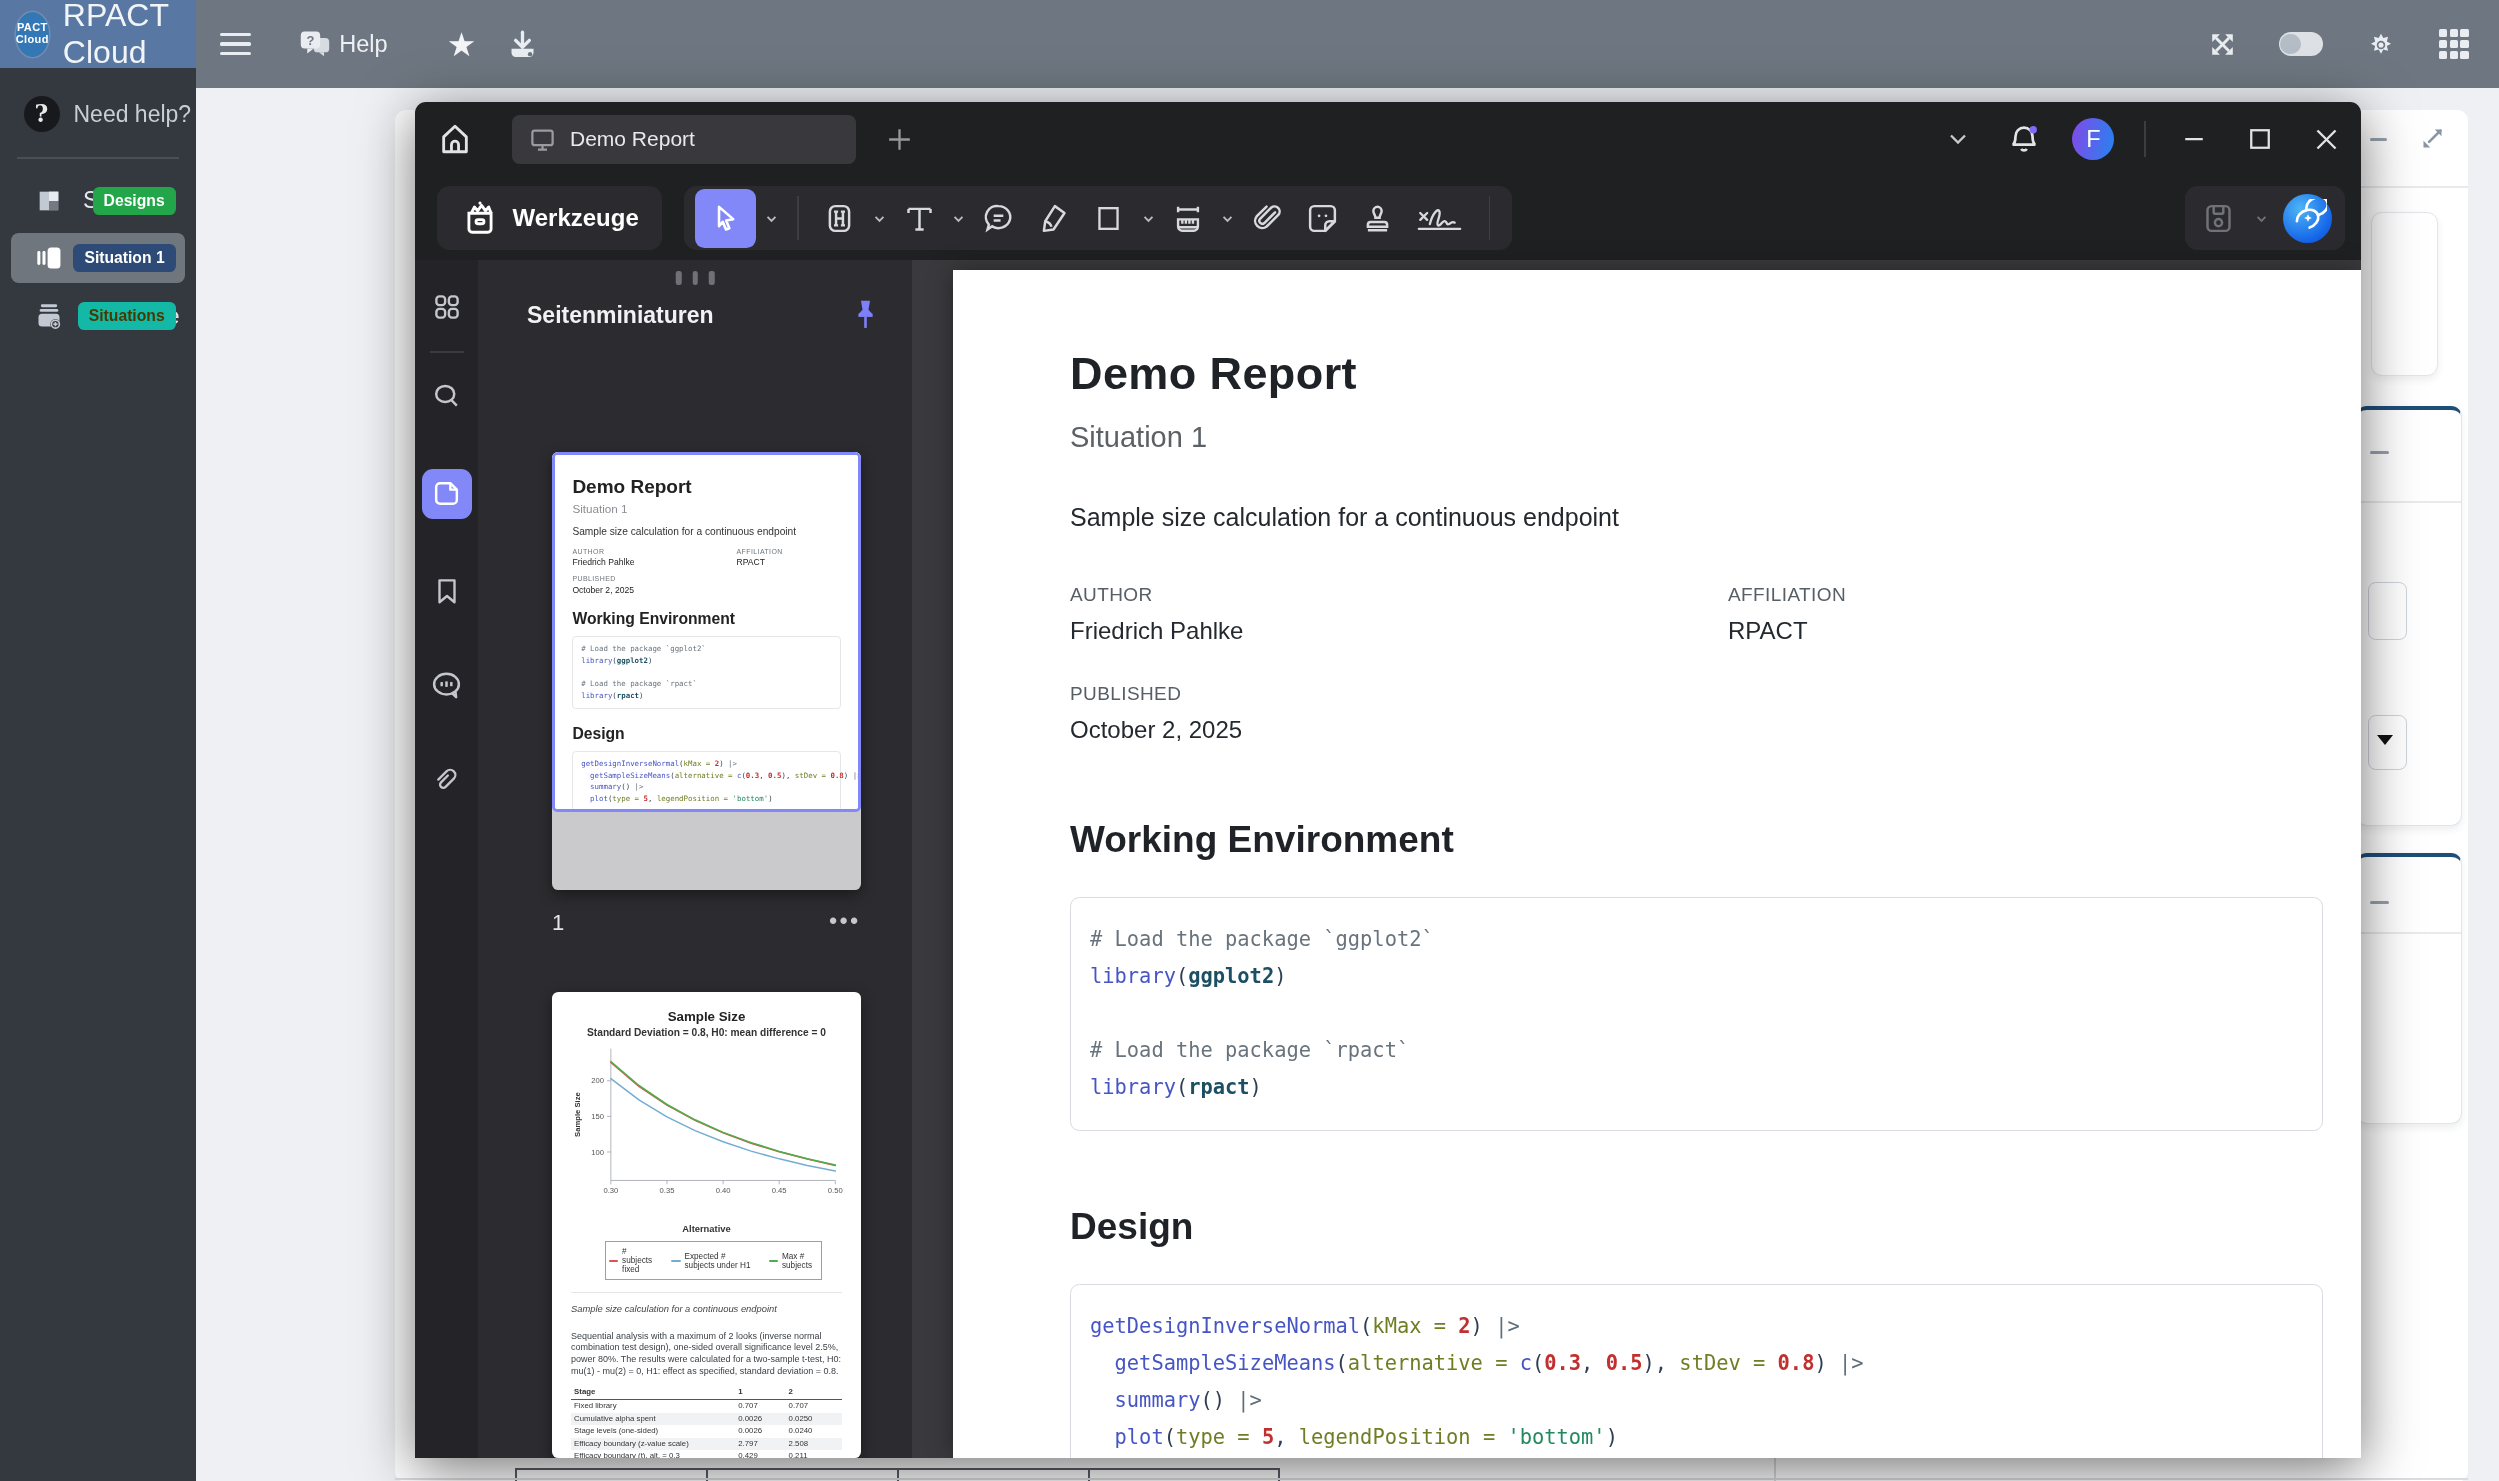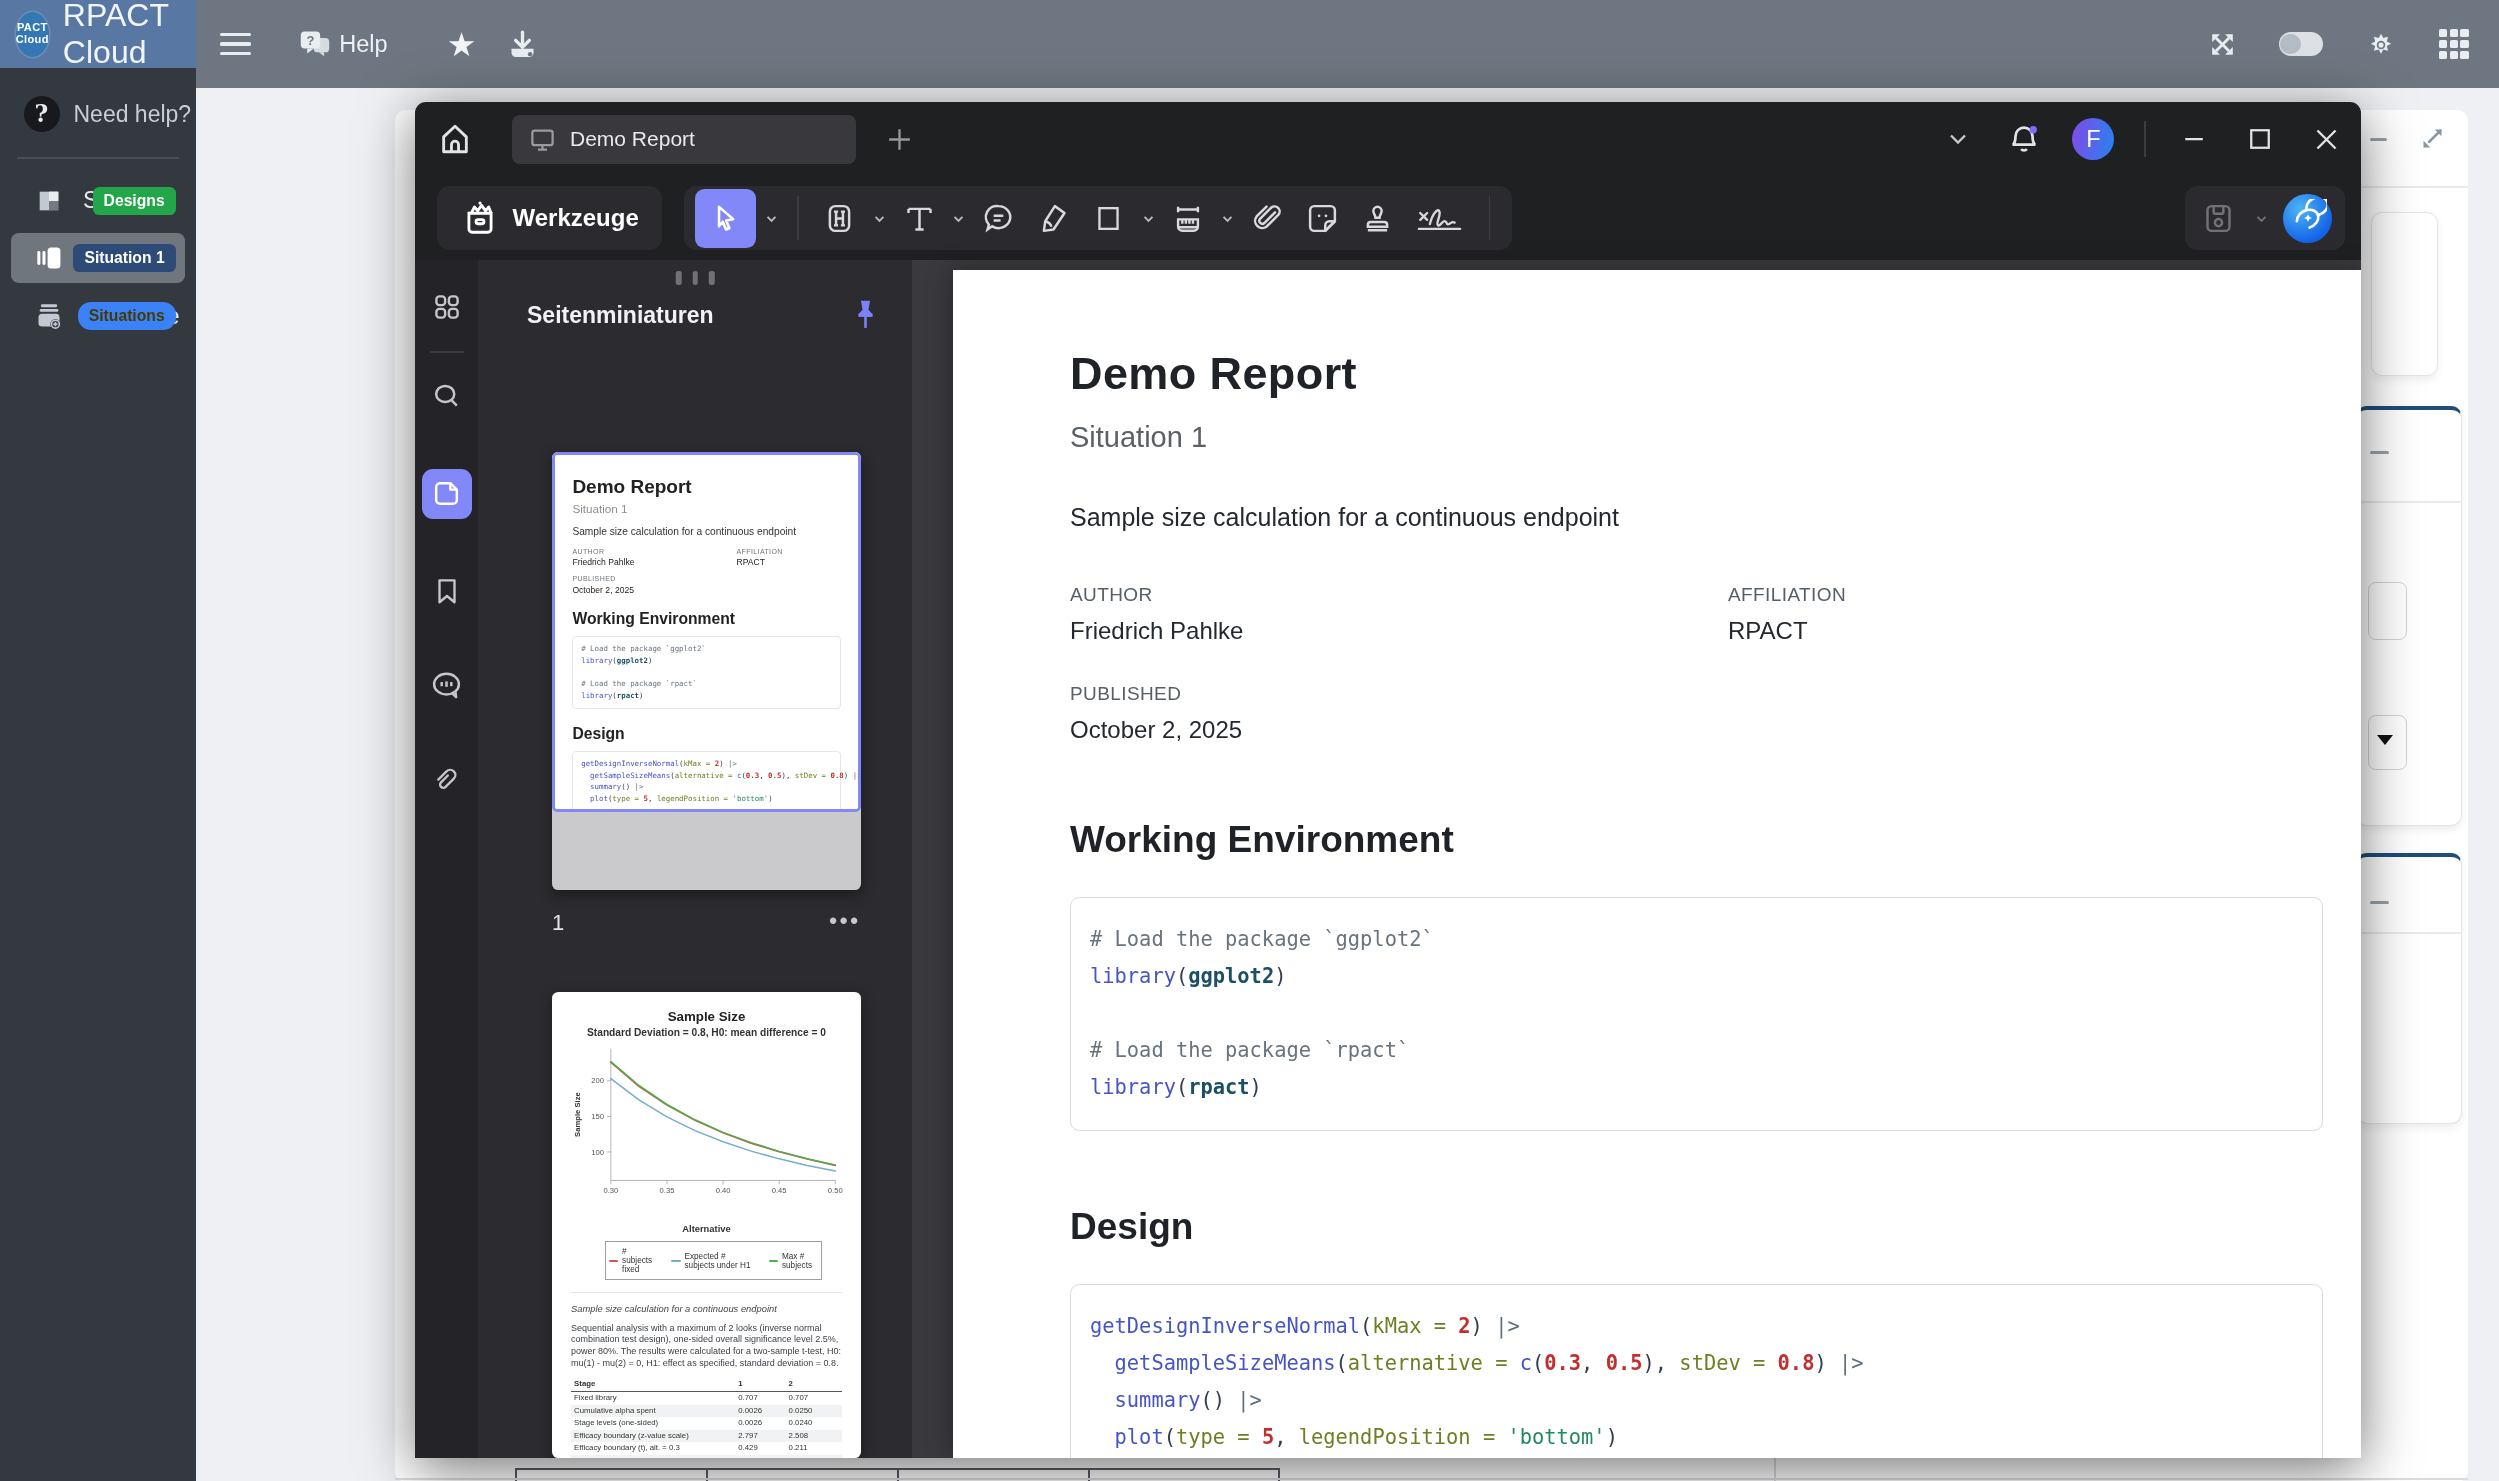--- a/index.html
+++ b/index.html
@@ -121,21 +121,21 @@
   .m1-code .cl { line-height:11.7px; white-space:pre;}
 
   
   .m2-title { font-size:13.3px; font-weight:bold; color:#222; text-align:center;}
   .m2-sub { font-size:10.2px; font-weight:bold; color:#333; text-align:center; margin-top:3.1px;}
   #m2-xlabel { font-size:9.4px; font-weight:bold; color:#333; text-align:center; margin-top:1.6px;}
   #m2-legend { border:0.8px solid #9aa0a6; margin:7.8px 20.4px 0 34px; display:flex; justify-content:center; gap:12.5px; padding:4.7px 3.1px;}
   .leg-item { display:flex; align-items:center; gap:3.9px; font-size:8.2px; color:#333;}
   .leg-sw { width:14px; height:2.3px; border-radius:1.6px; display:inline-block;}
   .m2-caption { font-style:italic; font-size:9.4px; color:#444; margin-top:12.5px; border-top:0.8px solid #e4e6e9; padding-top:9.4px;}
-  .m2-para { font-size:9px; color:#3a3f44; margin-top:9px; line-height:11.7px;}
+  .m2-para { font-size:9px; color:#3a3f44; margin-top:17px; line-height:11.7px;}
   #m2-table { margin-top:7.8px; font-size:7.8px; color:#333;}
   .trow { display:flex; line-height:12.5px; padding:0 3.1px;}
   .trow:nth-child(even) { background:#f1f2f3;}
   .trow .tc0 { width:62%;}
   .trow .tc1 { width:19%;}
   .trow .tc2 { width:19%;}
   #m2-thead { display:flex; font-weight:bold; border-bottom:1.2px solid #555; line-height:14px; padding:0 3.1px;}
   #m2-thead span:nth-child(1){width:62%;} #m2-thead span:nth-child(2){width:19%;} #m2-thead span:nth-child(3){width:19%;}
 
   
@@ -304,21 +304,21 @@
       <svg class="nicon ic" viewBox="0 0 24 24">
         <rect x="5" y="2" width="14" height="2.4" rx="1.2" fill="#c3c9d2"></rect>
         <rect x="4" y="6" width="16" height="2.4" rx="1.2" fill="#c3c9d2"></rect>
         <rect x="3" y="10" width="18" height="11" rx="3" fill="#c3c9d2"></rect>
         <circle cx="17.5" cy="19" r="4.4" fill="#343940"></circle>
           <circle cx="17.5" cy="19" r="3.4" fill="none" stroke="#c3c9d2" stroke-width="1.4"></circle>
         <line x1="17.5" y1="17.2" x2="17.5" y2="20.8" stroke="#c3c9d2" stroke-width="1.4"></line>
         <line x1="15.7" y1="19" x2="19.3" y2="19" stroke="#c3c9d2" stroke-width="1.4"></line>
       </svg>
       <span class="nlabel">Compare</span>
-      <span class="badge" style="background: #3b82f6; color: rgb(71, 58, 0); border-radius: 13px;">Situations</span>
+      <span class="badge" style="background: #14b8a6; color: rgb(71, 58, 0);">Situations</span>
     </div>
   </div>
 </div>
 
 <div id="window">
 
   <div id="titlebar">
     <div id="home-btn" class="winbtn">
       <svg class="ic" width="34" height="34" viewBox="0 0 24 24" fill="none" stroke="#e2e3e6" stroke-width="2" stroke-linejoin="round">
         <path d="M4 10.5 12 3l8 7.5V21H4z"></path>

